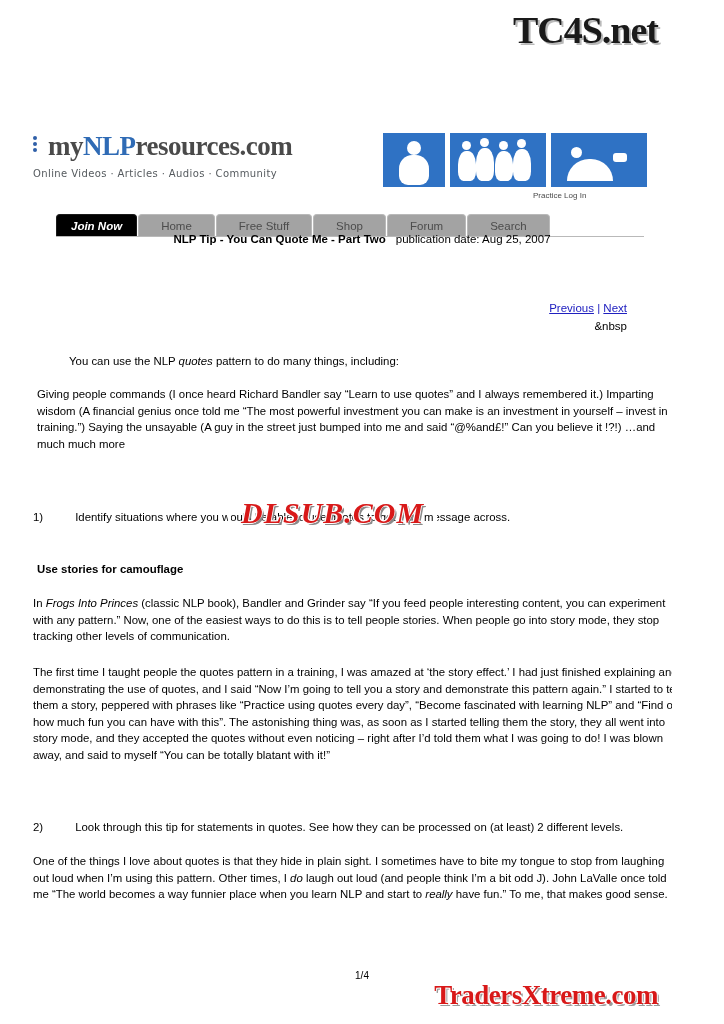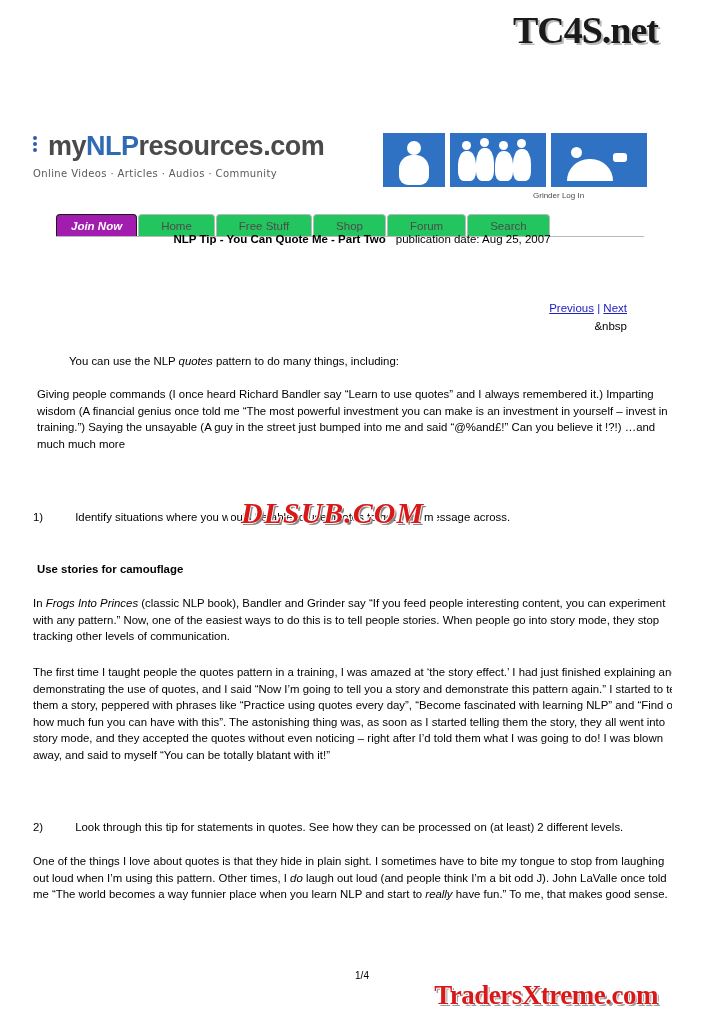--- a/index.html
+++ b/index.html
@@ -40,21 +40,21 @@
     width: 610px;
     height: 105px;
   }
   .logo-block {
     position: absolute;
     left: 0;
     top: 0;
     width: 345px;
   }
   .logo-line1 {
-    font-family: Liberation Sans, sans-serif;
+    font-family: Liberation Serif, serif;
     font-size: 27px;
     letter-spacing: -0.5px;
     white-space: nowrap;
   }
   .logo-dots {
     display: inline-block;
     width: 13px;
     height: 22px;
     position: relative;
     top: 3px;
@@ -123,29 +123,29 @@
     display: flex;
     align-items: flex-end;
     gap: 1px;
   }
   .tab {
     height: 22px;
     line-height: 22px;
     padding: 0 22px;
     font-size: 11.5px;
     color: #4c4c4c;
-    background: #22c55e;
+    background: #a3a3a3;
     border: 1px solid #b9b9b9;
     border-bottom: none;
     border-radius: 4px 4px 0 0;
     text-align: center;
     font-family: "Liberation Sans", sans-serif;
   }
   .tab.join {
-    background: #a21caf;
+    background: #000000;
     color: #ffffff;
     font-style: italic;
     font-weight: bold;
     border-color: #1b1b1b;
     padding: 0 14px;
     text-align: right;
   }
   .nav-rule {
     position: absolute;
     left: 56px;
@@ -289,21 +289,21 @@
         <div class="fig" style="width:18px;height:30px;left:45px;top:18px;"></div>
         <div class="head" style="width:9px;height:9px;left:67px;top:6px;"></div>
         <div class="fig" style="width:18px;height:32px;left:63px;top:16px;"></div>
       </div>
       <div class="photo wide">
         <div class="head" style="width:11px;height:11px;left:20px;top:14px;"></div>
         <div class="fig" style="width:46px;height:22px;left:16px;top:26px;border-radius:22px 22px 0 0;"></div>
         <div class="fig" style="width:14px;height:9px;left:62px;top:20px;border-radius:3px;"></div>
       </div>
     </div>
-    <div class="members">Grinder Log In</div>
+    <div class="members">Practice Log In</div>
   </div>
 
   <div class="nav">
     <div class="tab join">Join Now</div>
     <div class="tab">Home</div>
     <div class="tab">Free Stuff</div>
     <div class="tab">Shop</div>
     <div class="tab">Forum</div>
     <div class="tab">Search</div>
   </div>

